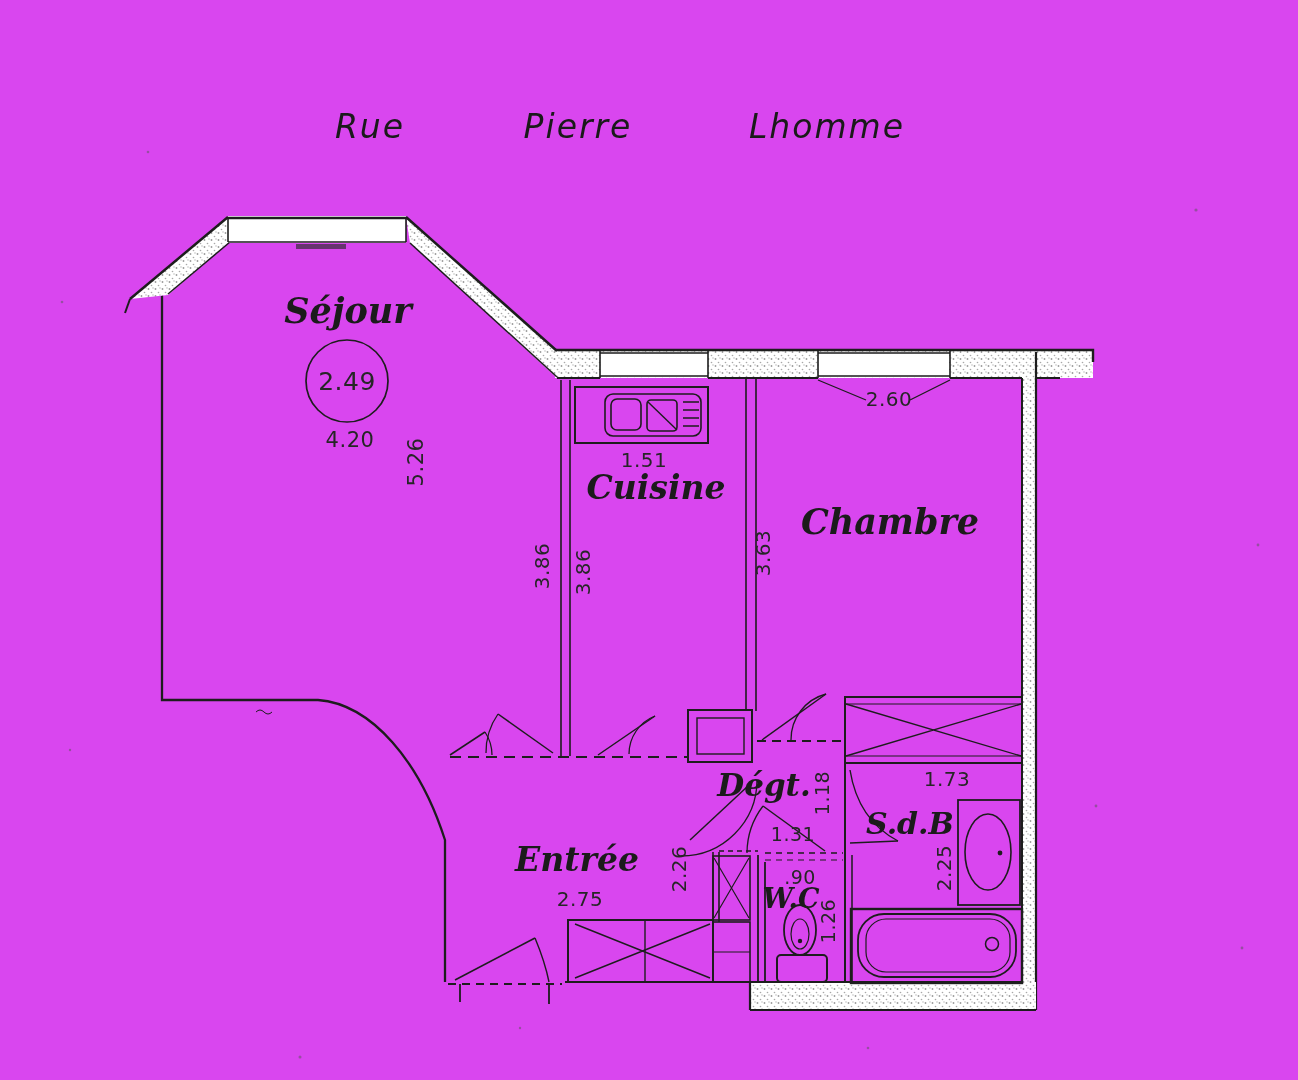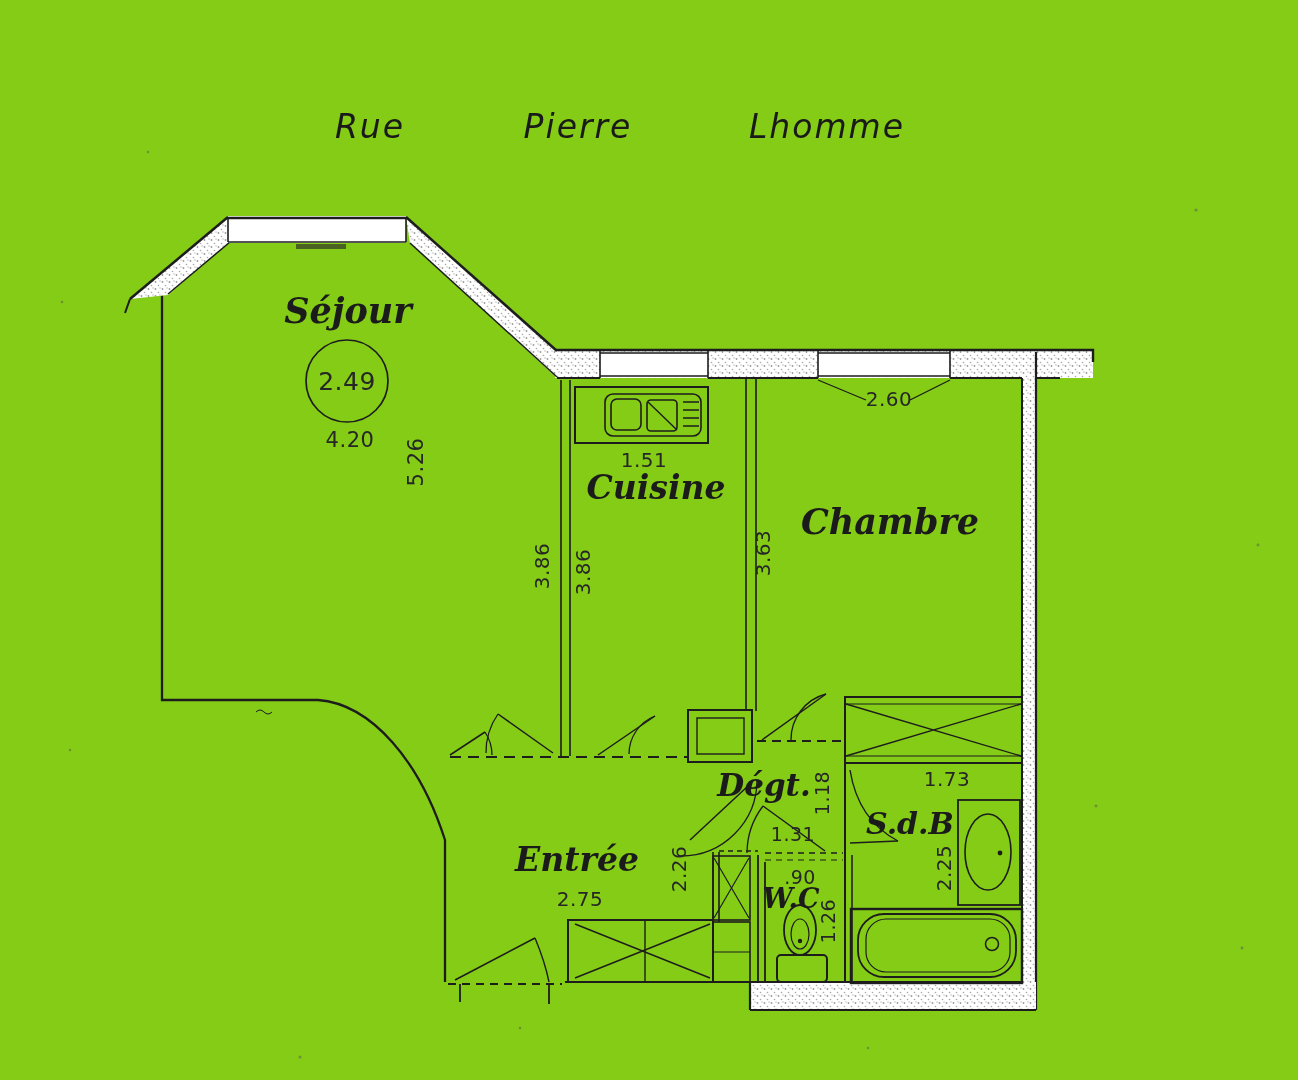--- a/index.html
+++ b/index.html
@@ -1,16 +1,16 @@
 <!DOCTYPE html>
 <html><head>
 <meta charset="utf-8">
 <style>
   html,body{margin:0;padding:0;background:#ffffff;}
-  .page{position:relative;width:1298px;height:1080px;background:#84cc16;overflow:hidden;
+  .page{position:relative;width:1298px;height:1080px;background:#d946ef;overflow:hidden;
         font-family:"DejaVu Sans", sans-serif;}
   svg{position:absolute;left:0;top:0;}
   .room-label{font-family:"DejaVu Serif", serif;font-style:italic;font-weight:600;fill:#1b1b1b;}
   .dim{font-family:"DejaVu Sans", sans-serif;fill:#262626;letter-spacing:.5px;}
   .street{font-family:"DejaVu Sans", sans-serif;font-style:italic;fill:#1a1a1a;letter-spacing:2px;}
   .ink{stroke:#1d1d1d;fill:none;}
 </style>
 </head>
 <body>
 

